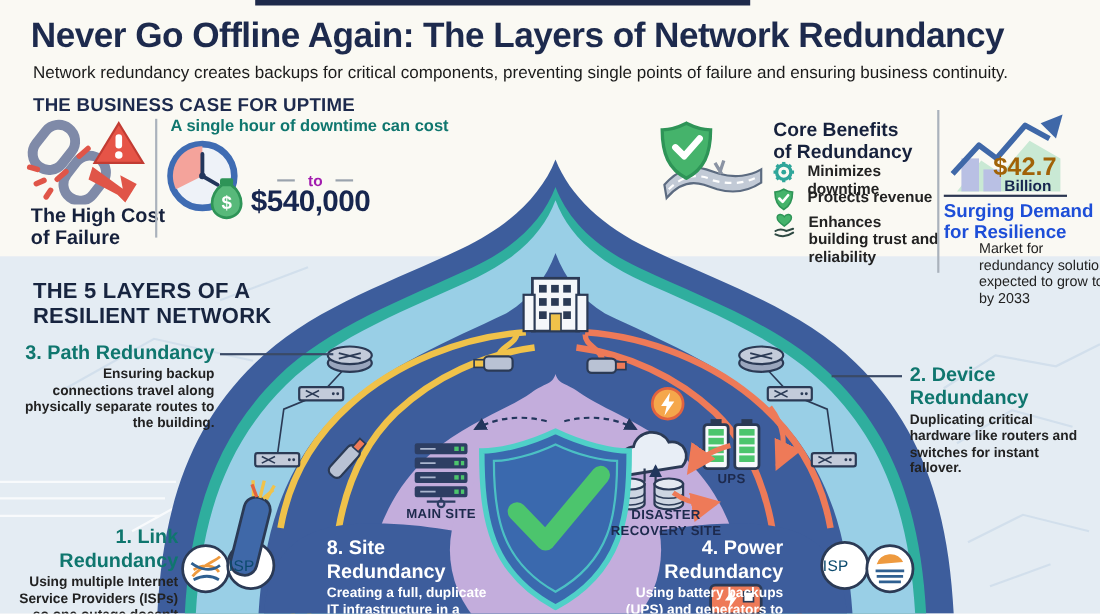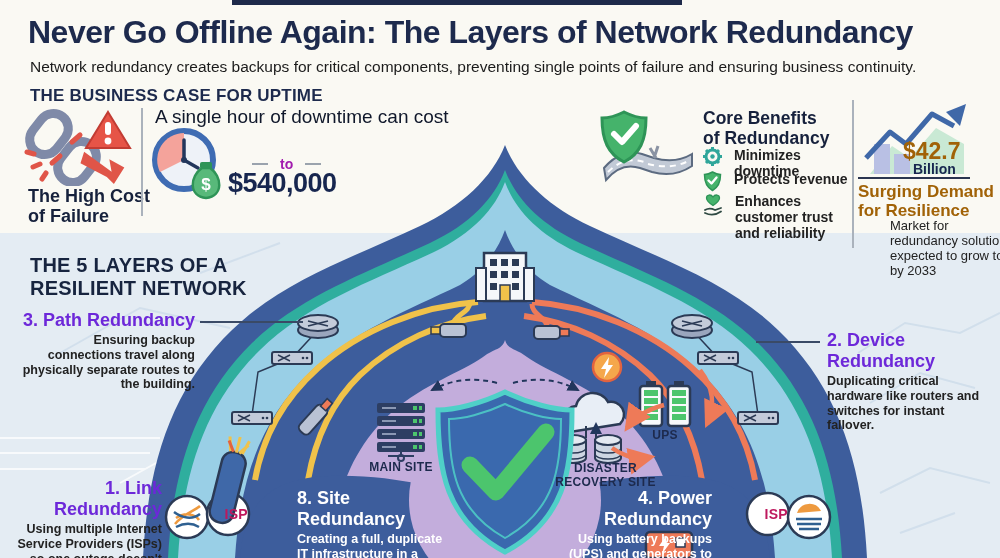--- a/index.html
+++ b/index.html
@@ -6,39 +6,39 @@
   .canvas{position:relative;width:1000px;height:558px;overflow:hidden;
     background:#faf9f3;font-family:"Liberation Sans",sans-serif;color:#1d2a4d;}
   .abs{position:absolute;}
   .bg-bottom{position:absolute;left:0;top:233px;width:1000px;height:325px;background:#e4ecf3;}
   .topbar{position:absolute;left:232px;top:0;width:450px;height:5px;background:#1e2a4a;}
   .title{left:28px;top:14px;font-size:32px;font-weight:bold;color:#1d2a4d;letter-spacing:-0.5px;white-space:nowrap;}
   .subtitle{left:30px;top:58px;font-size:15.5px;font-weight:500;color:#1b1b1b;white-space:nowrap;}
   .sec-head{left:30px;top:86px;font-size:17px;font-weight:bold;color:#1d2a4d;letter-spacing:.2px;}
   .hc-title{left:28px;top:186px;font-size:18px;font-weight:bold;color:#16213c;line-height:1.12;}
   .vdiv{width:2px;background:#aab2bc;}
-  .dt-lead{left:155px;top:106px;font-size:19px;font-weight:400;color:#0f172a;}
+  .dt-lead{left:155px;top:106px;font-size:15px;font-weight:700;color:#0f766e;}
   .amount{font-size:27px;font-weight:bold;color:#17264f;letter-spacing:-0.5px;}
   .to-row{display:flex;align-items:center;gap:12px;font-size:14px;font-weight:bold;color:#a21caf;}
   .to-row .rule{width:16px;height:2px;background:#9aa3ad;}
   .cb-title{left:703px;top:108px;font-size:17.5px;font-weight:bold;color:#16213c;line-height:1.15;}
   .cb-row{position:absolute;left:703px;display:flex;gap:12px;align-items:flex-start;}
   .cb-label{font-size:14px;font-weight:600;color:#222;line-height:1.15;max-width:122px;}
   .mk-val{left:903px;top:138px;font-size:23px;font-weight:bold;color:#a16207;}
   .mk-unit{left:913px;top:161px;font-size:14px;font-weight:bold;color:#17264f;}
   .mk-rule{left:858px;top:177px;width:112px;height:2px;background:#2a3550;}
-  .mk-title{left:858px;top:182px;font-size:17px;font-weight:bold;color:#a16207;line-height:1.12;}
+  .mk-title{left:858px;top:182px;font-size:17px;font-weight:bold;color:#1d4ed8;line-height:1.12;}
   .mk-desc{left:858px;top:219px;width:128px;font-size:13px;font-weight:500;color:#222;line-height:1.15;margin-left:32px;}
   .layers-head{left:30px;top:254px;font-size:20px;font-weight:bold;color:#17243f;line-height:1.15;letter-spacing:.2px;}
-  .callout-title{font-size:18px;font-weight:bold;color:#6d28d9;}
+  .callout-title{font-size:18px;font-weight:bold;color:#0f766e;}
   .callout-desc{font-size:12.5px;font-weight:600;color:#222;line-height:1.18;margin-top:2px;}
   .callout-title.w,.callout-desc.w{color:#ffffff;}
   .conn{height:2px;background:#3a4a66;}
   .site-label{font-size:12px;font-weight:bold;color:#1d2a4d;text-align:center;letter-spacing:.3px;line-height:1.15;}
-  .isp-label{font-size:14px;font-weight:bold;color:#be185d;text-align:right;letter-spacing:.3px;}
+  .isp-label{font-size:14px;font-weight:normal;color:#0c4a6e;text-align:left;letter-spacing:.3px;}
   .right{text-align:right;}
 </style>
 </head>
 <body>
 
 <div class="canvas">
   <div class="bg-bottom"></div>
   <div class="topbar"></div>
 
   <svg class="abs" style="left:0;top:233px;" width="1000" height="325">
@@ -129,21 +129,21 @@
       <path d="M9.5,1 C12,2.5 15,3.5 17.5,3.5 C17.5,11 15,16.5 9.5,19.5 C4,16.5 1.5,11 1.5,3.5 C4,3.5 7,2.5 9.5,1 Z" fill="#45b36b" stroke="#2e9457" stroke-width="1.5"></path>
       <path d="M5.5,9.5 L8.5,12.5 L13.5,6.5" stroke="#fff" stroke-width="2.4" fill="none" stroke-linecap="round" stroke-linejoin="round"></path>
     </svg>
     <span class="cb-label">Protects revenue</span>
   </div>
   <div class="cb-row" style="top:193px;">
     <svg width="20" height="24">
       <path d="M10,4 C8,1 3.5,1.5 3.5,5 C3.5,8 7,10.5 10,12.5 C13,10.5 16.5,8 16.5,5 C16.5,1.5 12,1 10,4 Z" fill="#45b36b" stroke="#2e9457" stroke-width="1.3"></path>
       <path d="M2,17 C6,14.5 9,15.5 12,17 L18,15 M2,20 C7,22.5 13,22 18,18.5" stroke="#2f4a43" stroke-width="1.8" fill="none" stroke-linecap="round"></path>
     </svg>
-    <span class="cb-label">Enhances customer trust and reliability</span>
+    <span class="cb-label">Enhances building trust and reliability</span>
   </div>
 
   <div class="abs vdiv" style="left:852px;top:100px;height:148px;"></div>
 
   <svg class="abs" style="left:858px;top:100px;" width="116" height="78">
     <polygon points="12,74 34,46 52,58 78,28 106,44 106,74" fill="#c9e9d4"></polygon>
     <rect x="16" y="44" width="16" height="30" fill="#b9c0e4"></rect>
     <rect x="36" y="54" width="16" height="20" fill="#b9c0e4"></rect>
     <path d="M8,58 L32,32 L48,44 L74,14 L96,26" fill="none" stroke="#3f68a8" stroke-width="5" stroke-linejoin="round"></path>
     <polygon points="88,12 108,4 102,26" fill="#3f68a8"></polygon>

